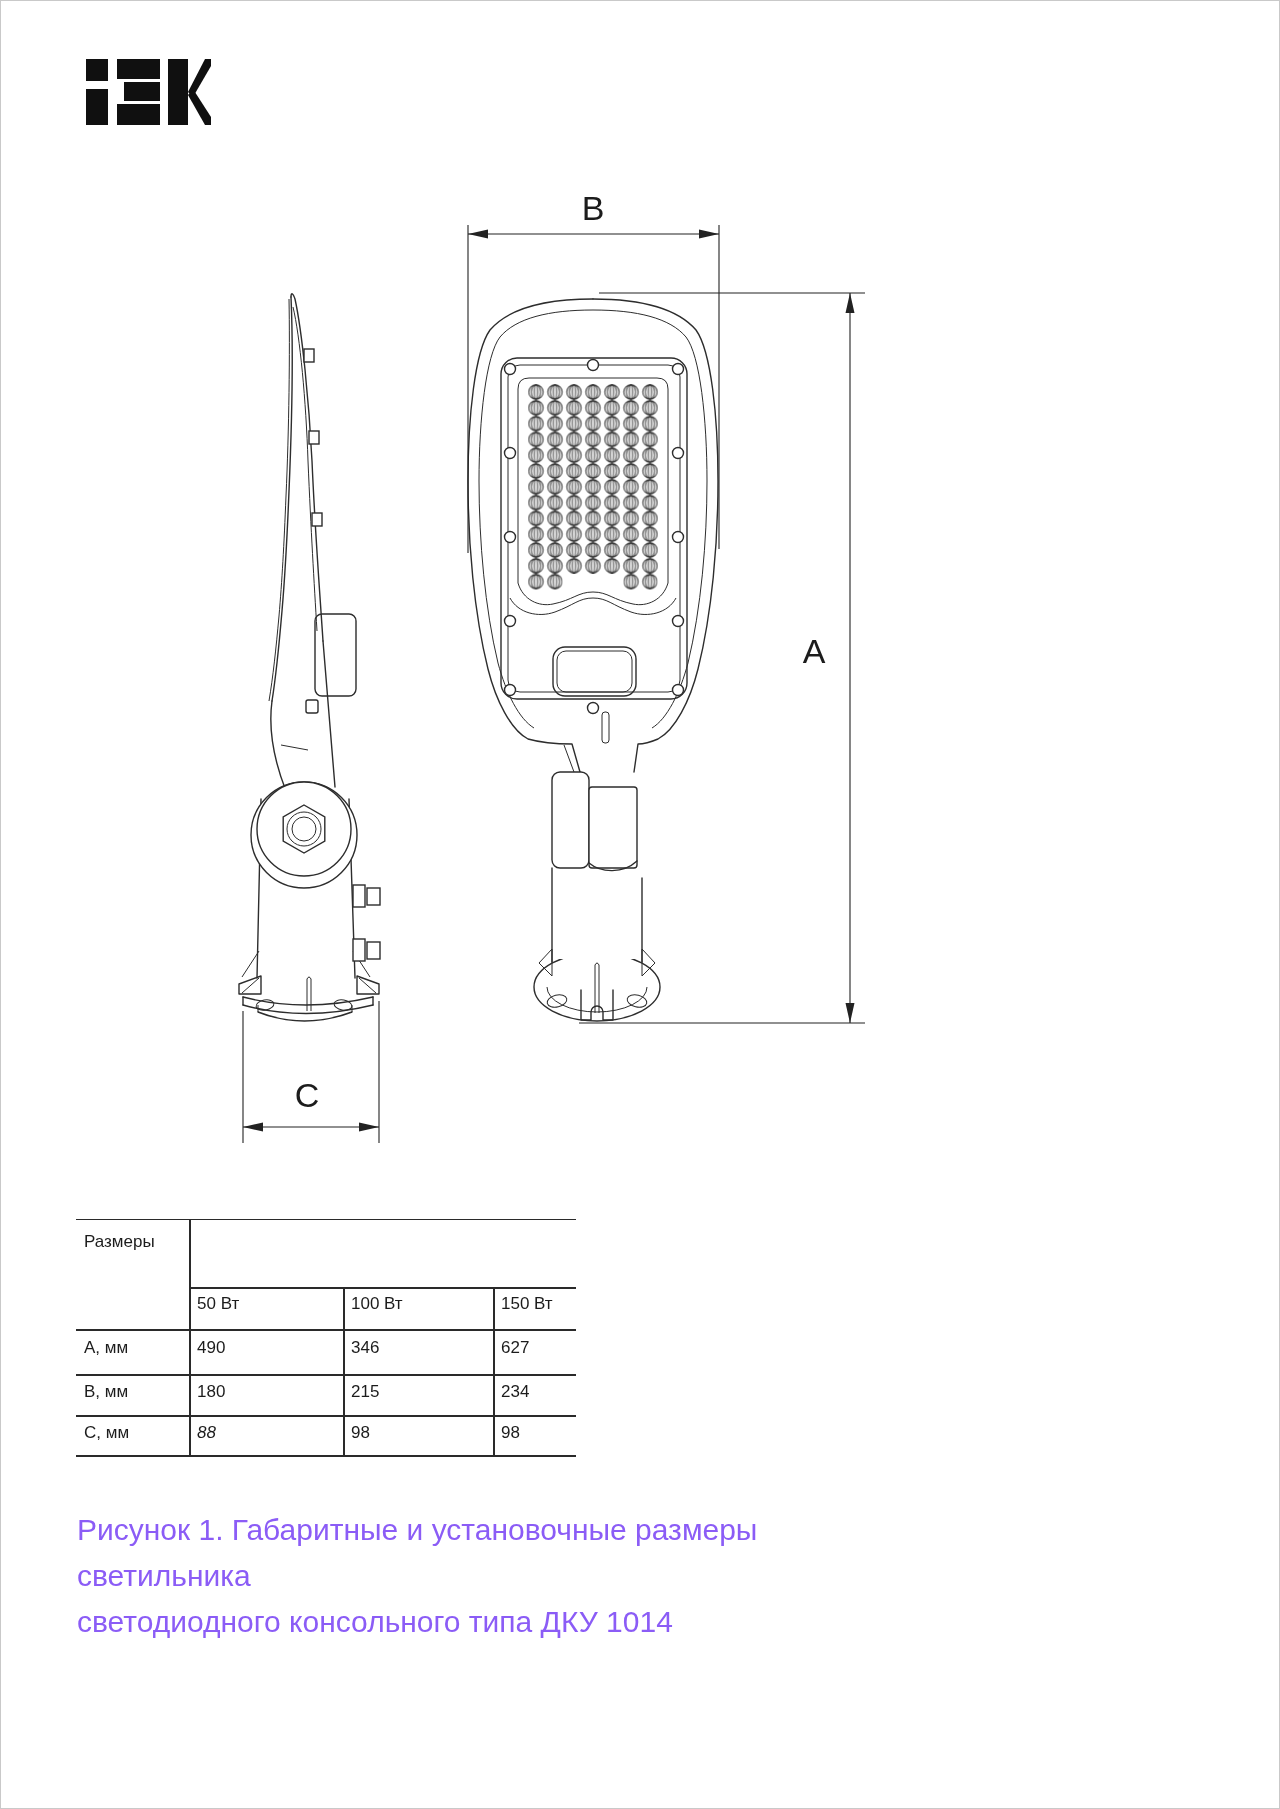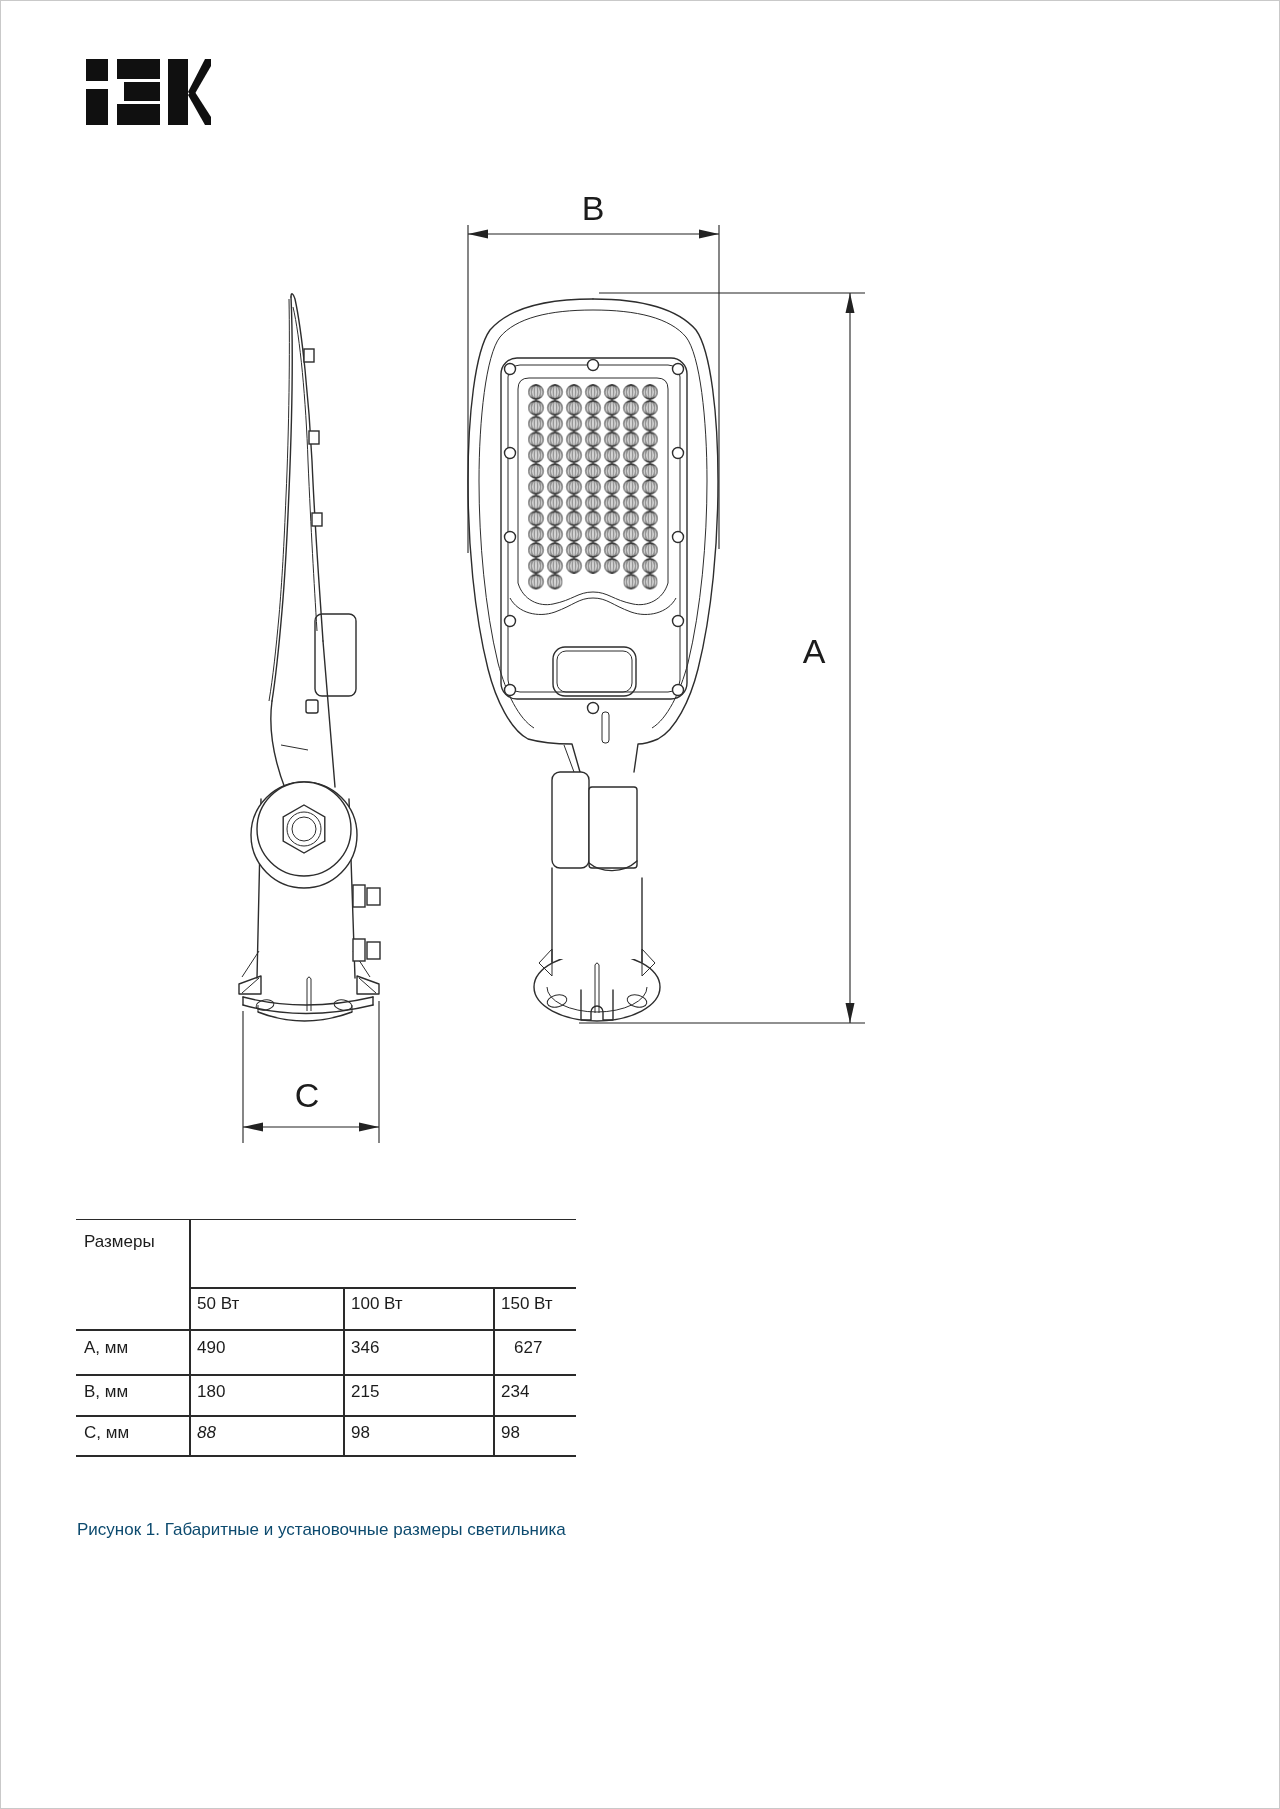--- a/index.html
+++ b/index.html
@@ -22,21 +22,21 @@
     border-top:1.6px solid #2a2a2a;font-size:17px;color:#1c1c1c;
   }
   .table .hline,.table .vline{position:absolute;background:#2a2a2a;}
   .table .hline{height:1.6px;}
   .table .vline{width:1.6px;}
   .table .cell{position:absolute;white-space:nowrap;}
   .table .wrapcell{position:absolute;white-space:normal;line-height:30px;}
 
   .caption{
     position:absolute;left:76px;top:1506px;width:760px;
-    font-size:17px;line-height:46px;color:#0c4a6e;
+    font-size:30px;line-height:46px;color:#8b5cf6;
   }
 </style>
 </head>
 <body>
 
 <div class="page">
 
   <svg width="1280" height="1190" viewBox="0 0 1280 1190">
 
     <g aria-label="iEK">
@@ -224,30 +224,31 @@
 
     <div class="cell" style="left:8px;top:12px;">Размеры</div>
 
     <div class="cell" style="left:121px;top:74px;">50 Вт</div>
     <div class="cell" style="left:275px;top:74px;">100 Вт</div>
     <div class="cell" style="left:425px;top:74px;">150 Вт</div>
 
     <div class="cell" style="left:8px;top:118px;text-align:center;">А, мм</div>
     <div class="cell" style="left:121px;top:118px;text-align:center;">490</div>
     <div class="cell" style="left:275px;top:118px;">346</div>
-    <div class="cell" style="left:425px;top:118px;margin-left:13px;">627</div>
+    <div class="cell" style="left:425px;top:118px;">627</div>
 
     <div class="cell" style="left:8px;top:162px;">В, мм</div>
     <div class="cell" style="left:121px;top:162px;">180</div>
     <div class="cell" style="left:275px;top:162px;">215</div>
     <div class="cell" style="left:425px;top:162px;">234</div>
 
     <div class="cell" style="left:8px;top:203px;">С, мм</div>
     <div class="cell" style="left:121px;top:203px;font-style:italic;">88</div>
     <div class="cell" style="left:275px;top:203px;">98</div>
     <div class="cell" style="left:425px;top:203px;">98</div>
   </div>
 
   <div class="caption">
     <div>Рисунок 1. Габаритные и установочные размеры светильника</div>
+    <div>светодиодного консольного типа ДКУ 1014</div>
   </div>
 
 </div>
 
 </body></html>

